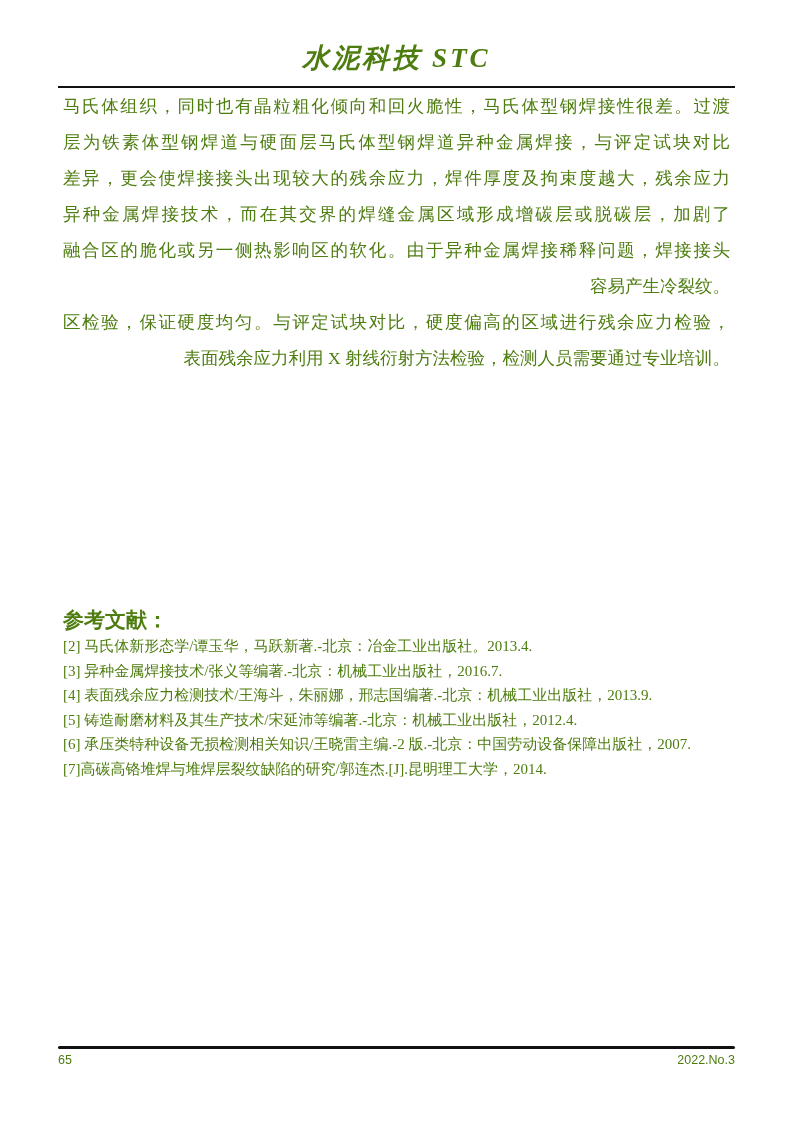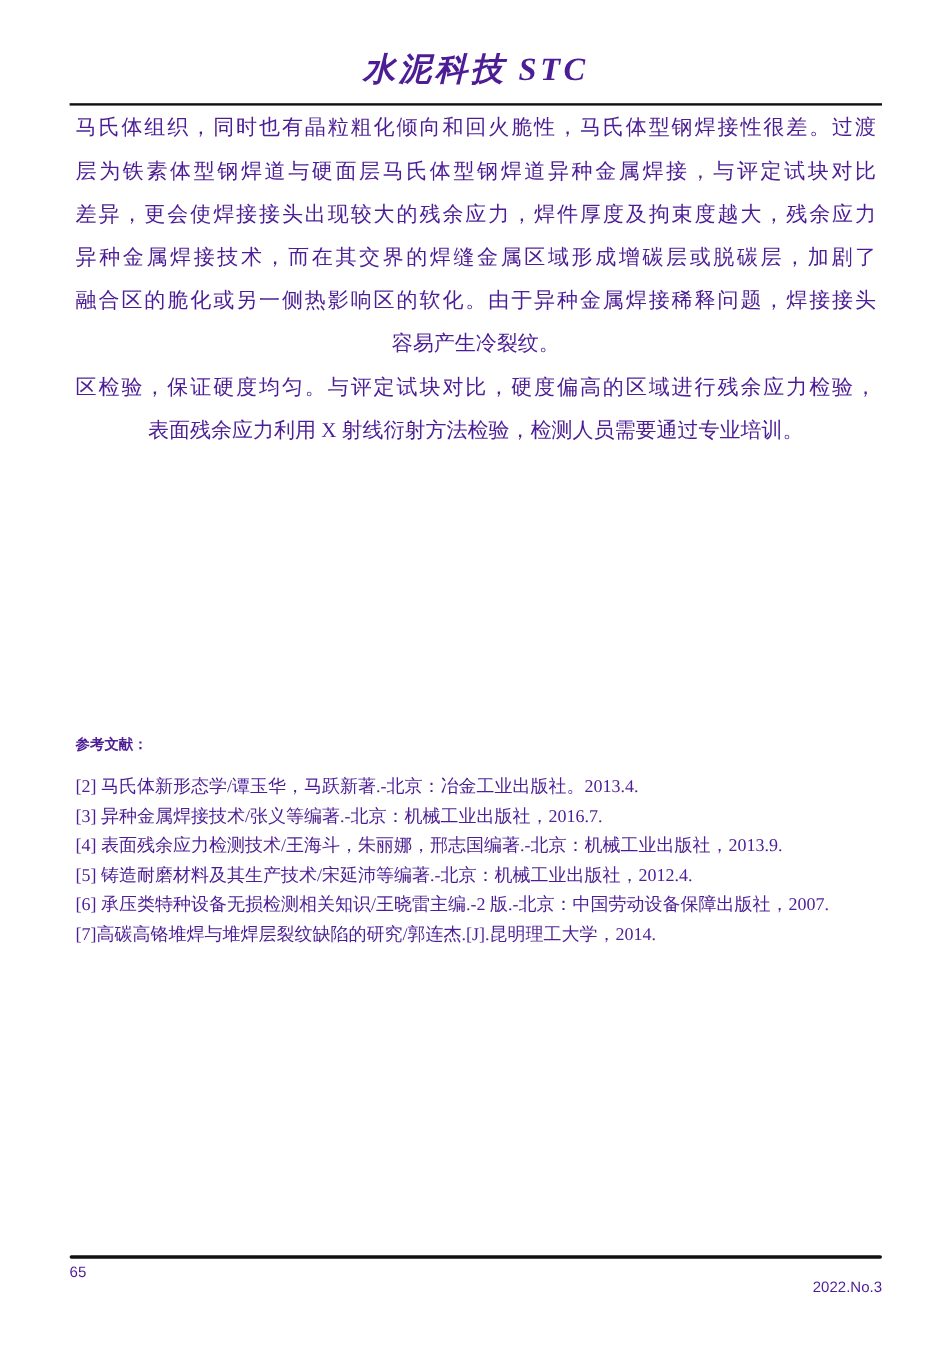--- a/index.html
+++ b/index.html
@@ -1,20 +1,20 @@
 <!DOCTYPE html>
 <html><head>
 <meta charset="utf-8">
 <style>
   html, body { margin:0; padding:0; background:#ffffff; }
   .page {
     position:relative;
     width:793px; height:1122px;
     background:#ffffff;
-    color:#4c1d95;
+    color:#4d7c0f;
     font-family:"Liberation Serif", serif;
     overflow:hidden;
   }
 
   
   .journal-title {
     position:absolute; top:42px; left:0; width:100%;
     text-align:center;
     font-size:27px; line-height:32px;
     font-style:italic; font-weight:600;
@@ -24,56 +24,55 @@
     position:absolute; top:86px; left:58px; width:677px; height:2px;
     background:#111111;
   }
 
   
   .article-body { position:absolute; top:88px; left:63px; width:667px; }
   .bline {
     height:36px; line-height:36px;
     font-size:17.5px;
     white-space:nowrap;
-    text-align:center;
+    text-align:right;
   }
   .bline.fill {
     white-space:normal;
     text-align:justify;
     text-align-last:justify;
     overflow:hidden;
   }
   .bline.indent { text-indent:22px; }
 
   
   .references { position:absolute; top:606px; left:63px; width:672px; }
   .ref-heading {
-    font-size:12px; line-height:28px; font-weight:bold;
-    margin-bottom:10px;
+    font-size:21px; line-height:28px; font-weight:bold;
   }
   .ref-item {
     font-size:15px; line-height:24.5px; height:24.5px;
     white-space:nowrap; overflow:hidden;
   }
 
   
   .footer-rule {
     position:absolute; top:1046px; left:58px; width:677px; height:3px;
     background:#111111; border-radius:2px;
   }
   .footer-row {
     position:absolute; top:1051px; left:58px; width:677px; height:18px;
     font-family:"Liberation Sans", sans-serif;
     font-size:12.5px; line-height:18px;
   }
   .page-number {
     position:absolute; left:0; right:0; text-align:left;
   }
   .issue-number {
-    position:absolute; right:0; top:13px; text-align:left;
+    position:absolute; right:0; top:0; text-align:left;
   }
 </style>
 </head>
 <body>
 
 <div class="page">
 
   <div class="journal-title">水泥科技 STC</div>
 
   <div class="header-rule"></div>

